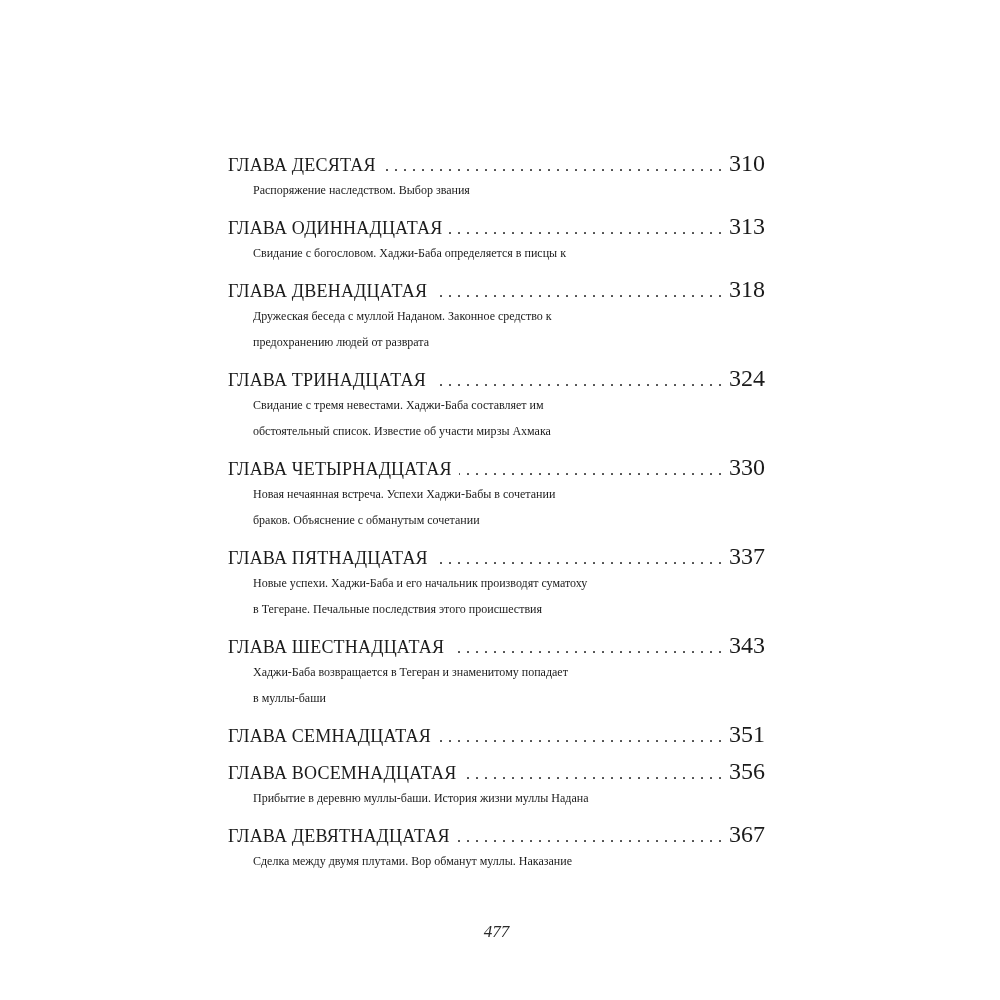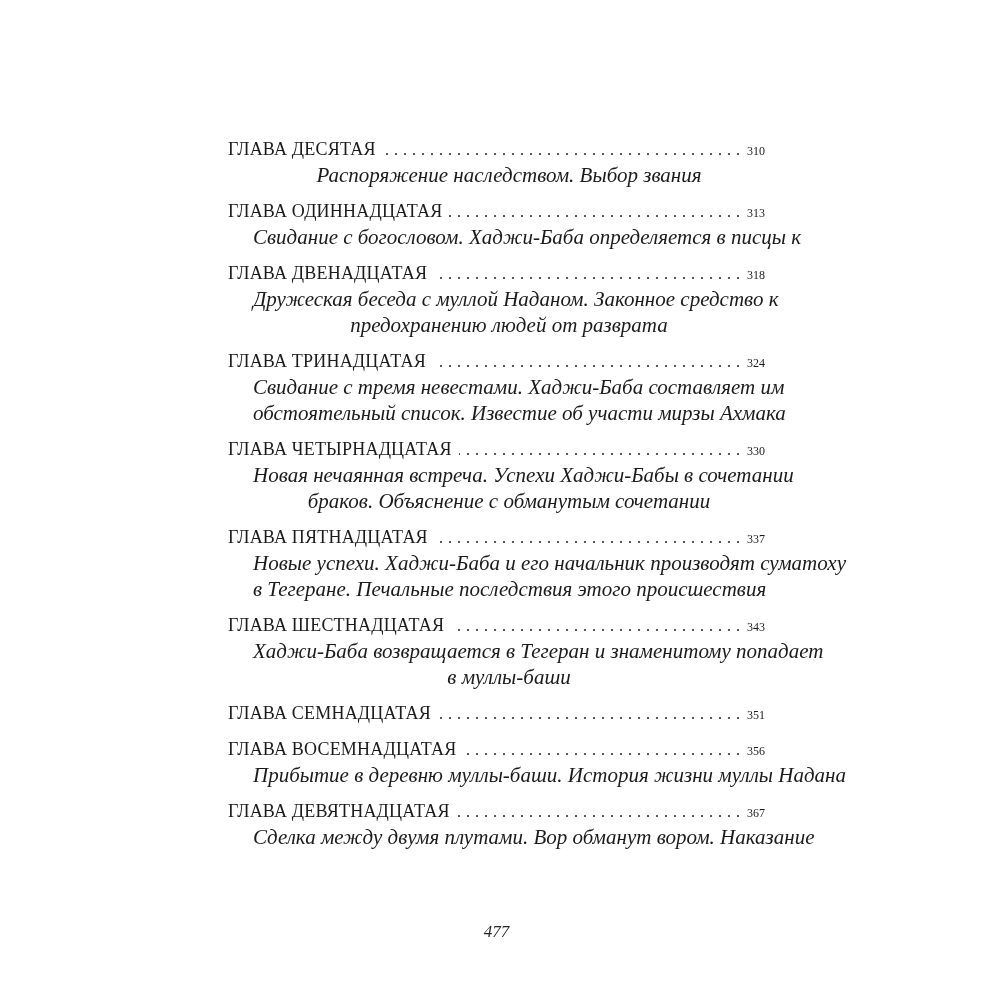--- a/index.html
+++ b/index.html
@@ -11,23 +11,22 @@
     width: 1000px;
     height: 1000px;
     position: relative;
     font-family: "Liberation Serif", serif;
     color: #1b1b1b;
     overflow: hidden;
   }
   .toc {
     position: absolute;
     left: 228px;
-    top: 138px;
+    top: 152px;
     width: 537px;
-    text-align: center;
   }
   .entry {
     margin-bottom: 12px;
   }
   .entry-row {
     display: flex;
     align-items: baseline;
     font-size: 18px;
     line-height: 22px;
   }
@@ -40,26 +39,25 @@
     overflow: hidden;
     white-space: nowrap;
     direction: rtl;           
     font-size: 16px;
     letter-spacing: 5px;
     margin: 0 2px 0 7px;
     color: #1b1b1b;
   }
   .pagenum {
     white-space: nowrap;
-    font-size: 12px;
+    font-size: 24px;
   }
   .desc {
     margin-left: 25px;
-    font-style: italic;
-    font-size: 21px;
+    font-size: 12px;
     line-height: 26px;
   }
   .desc-line {
     white-space: nowrap;
   }
   .folio {
     position: absolute;
     left: 228px;
     top: 922px;
     width: 537px;
@@ -175,21 +173,21 @@
     </div>
   </section>
 
   <section class="entry">
     <div class="entry-row">
       <span class="chapter">ГЛАВА ДЕВЯТНАДЦАТАЯ</span>
       <span class="leader">........................................................................................................................</span>
       <span class="pagenum">367</span>
     </div>
     <div class="desc">
-      <div class="desc-line">Сделка между двумя плутами. Вор обманут вором. Наказание</div>
+      <div class="desc-line">Сделка между двумя плутами. Вор обманут муллы. Наказание</div>
     </div>
   </section>
 
 </main>
 
 <footer class="folio">
   <span>477</span>
 </footer>
 
 </body></html>

